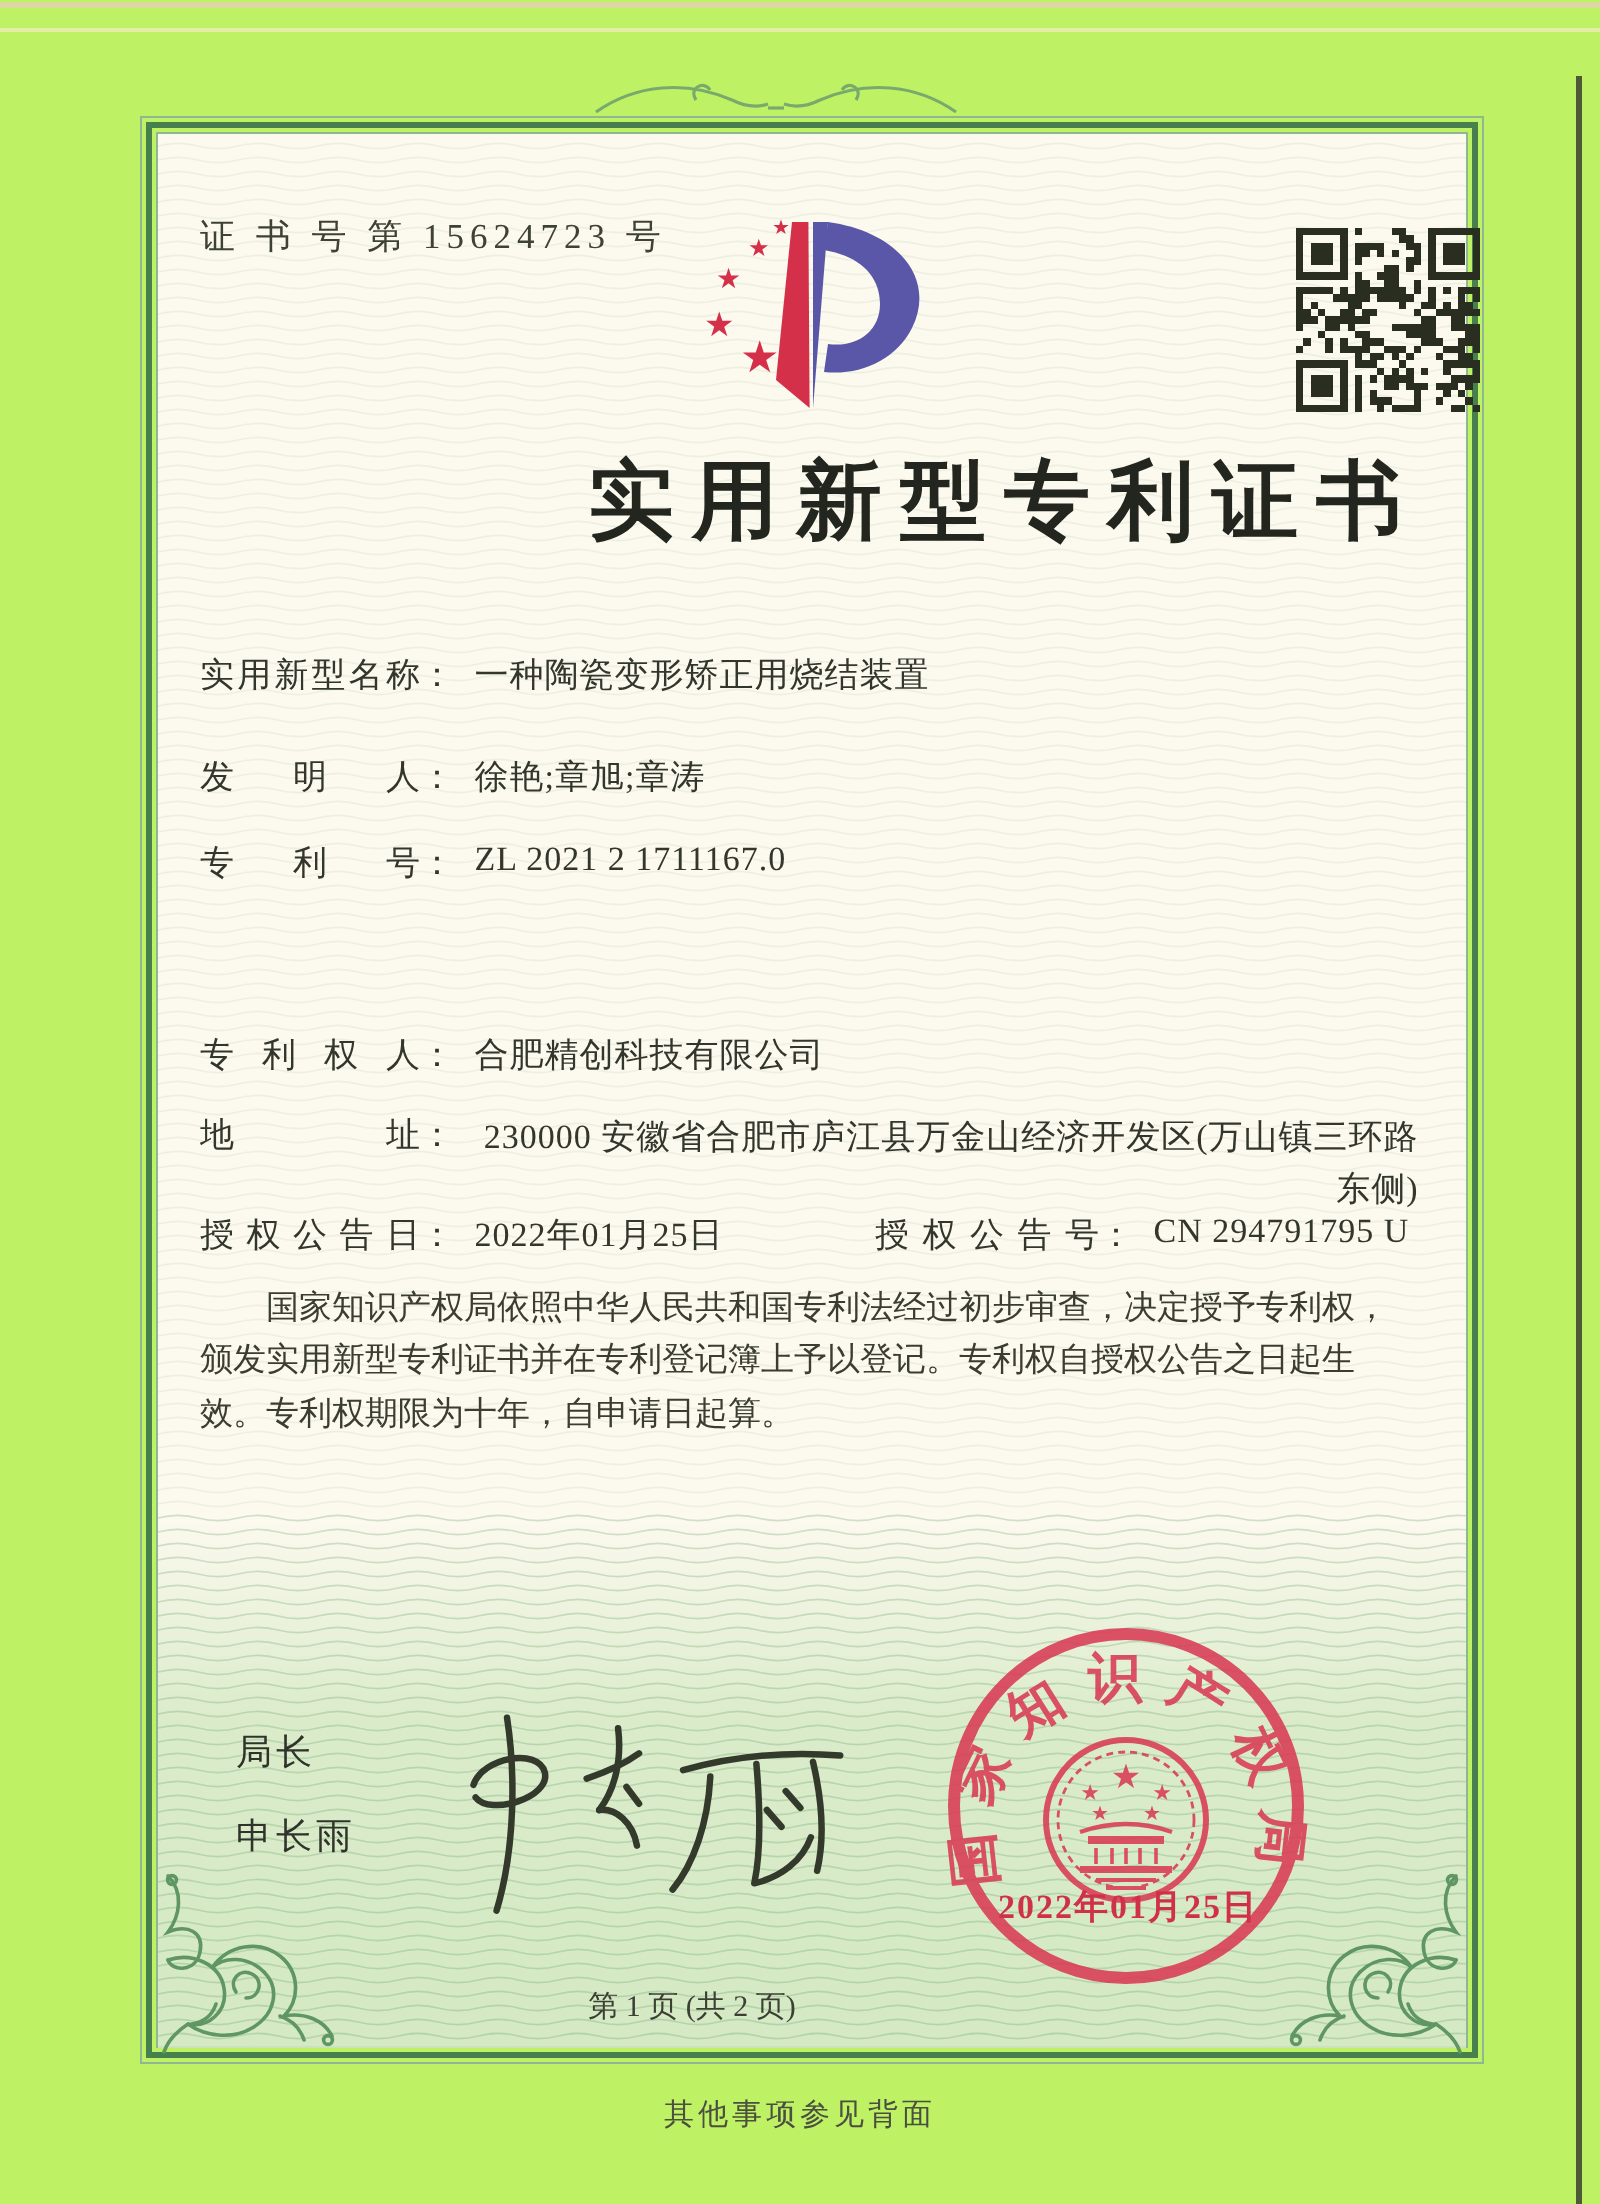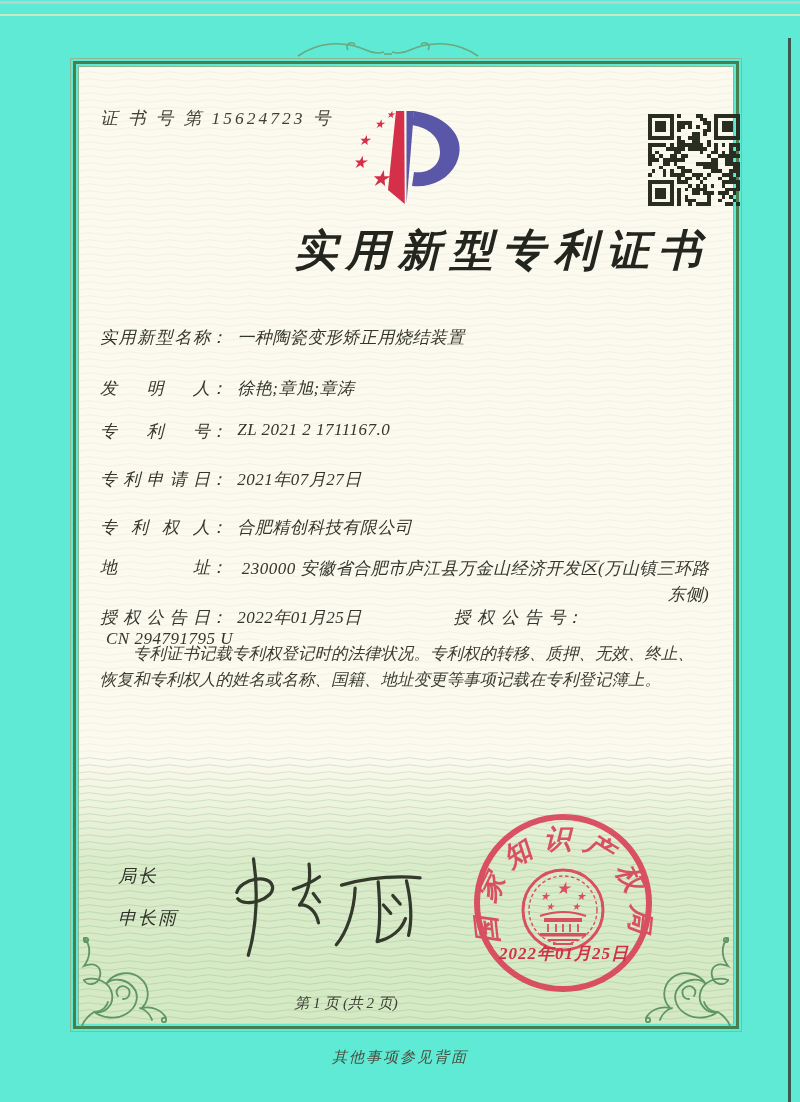--- a/index.html
+++ b/index.html
@@ -1,17 +1,17 @@
 <!DOCTYPE html>
 <html><head>
 <meta charset="utf-8">
 <style>
   html,body{margin:0;padding:0;background:#e9e6da;}
-  .scan{position:relative;width:800px;height:1102px;background:#5eead4;overflow:hidden;
-        font-family:"Liberation Serif","DejaVu Serif",serif;color:#33362c;font-style:italic;}
+  .scan{position:relative;width:800px;height:1102px;background:#bef264;overflow:hidden;
+        font-family:"Liberation Serif","DejaVu Serif",serif;color:#33362c;}
   
   .edge-pink{position:absolute;left:0;top:1px;width:100%;height:3px;background:#eec4d4;opacity:.55;}
   .edge-yellow{position:absolute;left:0;top:14px;width:100%;height:2px;background:#f3ebc2;opacity:.7;}
   .edge-dark{position:absolute;left:788px;top:38px;width:3px;height:1064px;background:#32322c;opacity:.8;}
   
   .frame{position:absolute;left:70px;top:58px;width:672px;height:974px;border:1px solid #8fb892;box-sizing:border-box;}
   .frame-mid{position:absolute;inset:2px;border:3px solid #47804d;}
   .frame-in{position:absolute;inset:2px;border:1px solid #8fb892;background:#fcf9ee;}
   .tint{position:absolute;left:79px;top:760px;width:654px;height:264px;
         background:linear-gradient(to bottom,rgba(219,236,203,0) 0%,rgba(213,233,196,.85) 38%,rgba(208,231,191,.9) 100%);}
@@ -27,21 +27,21 @@
   .qr{position:absolute;left:648px;top:114px;width:92px;height:92px;}
   .title{position:absolute;left:90px;top:222px;width:620px;text-align:right;
          font-size:43px;font-weight:bold;letter-spacing:9px;color:#23251f;}
   
   .frow{position:absolute;left:100px;width:616px;font-size:17px;color:#33362c;}
   .flabel{display:inline-block;width:110px;text-align:justify;text-align-last:justify;vertical-align:top;}
   .fcolon{display:inline-block;vertical-align:top;}
   .fvalue{display:inline-block;margin-left:6px;vertical-align:top;letter-spacing:.5px;}
   .fvalue.wrap{width:472px;line-height:1.55;text-align:right;}
   .fvalue.first{width:196px;}
-  .flabel2{display:inline-block;width:112px;text-align:justify;text-align-last:justify;vertical-align:top;margin-left:16px;}
+  .flabel2{display:inline-block;width:112px;text-align:justify;text-align-last:justify;vertical-align:top;margin-left:0;}
   .r1{top:326px}.r2{top:377px}.r3{top:420px}.r4{top:468px}.r5{top:516px}.r6{top:556px}.r7{top:606px}
   
   .paras{position:absolute;left:100px;top:641px;width:608px;font-size:16.5px;line-height:1.6;color:#3a3d30;}
   .paras p{margin:0;text-indent:2em;}
   
   .officer-title{position:absolute;left:118px;top:864px;font-size:18px;letter-spacing:2px;color:#2f332a;}
   .officer-name{position:absolute;left:118px;top:906px;font-size:18px;letter-spacing:2px;color:#2f332a;}
   .sig{position:absolute;left:220px;top:846px;width:220px;height:118px;}
   .seal{position:absolute;left:468px;top:808px;width:190px;height:190px;}
   .seal-date{position:absolute;left:478px;top:942px;width:172px;text-align:center;
@@ -494,41 +494,37 @@
     <span class="fvalue">一种陶瓷变形矫正用烧结装置</span>
   </div>
   <div class="frow r2">
     <span class="flabel">发明人</span><span class="fcolon">：</span>
     <span class="fvalue">徐艳;章旭;章涛</span>
   </div>
   <div class="frow r3">
     <span class="flabel">专利号</span><span class="fcolon">：</span>
     <span class="fvalue">ZL 2021 2 1711167.0</span>
   </div>
-  <div class="frow r4">
-    <span class="flabel">专利申请日</span><span class="fcolon">：</span>
-    <span class="fvalue">2021年07月27日</span>
-  </div>
   <div class="frow r5">
     <span class="flabel">专利权人</span><span class="fcolon">：</span>
     <span class="fvalue">合肥精创科技有限公司</span>
   </div>
   <div class="frow r6">
     <span class="flabel">地址</span><span class="fcolon">：</span>
     <span class="fvalue wrap">230000 安徽省合肥市庐江县万金山经济开发区(万山镇三环路东侧)</span>
   </div>
   <div class="frow r7">
     <span class="flabel">授权公告日</span><span class="fcolon">：</span>
     <span class="fvalue first">2022年01月25日</span>
     <span class="flabel2">授权公告号</span><span class="fcolon">：</span>
     <span class="fvalue">CN 294791795 U</span>
   </div>
 
   <div class="paras">
-    <p>专利证书记载专利权登记时的法律状况。专利权的转移、质押、无效、终止、恢复和专利权人的姓名或名称、国籍、地址变更等事项记载在专利登记簿上。</p>
+    <p>国家知识产权局依照中华人民共和国专利法经过初步审查，决定授予专利权，颁发实用新型专利证书并在专利登记簿上予以登记。专利权自授权公告之日起生效。专利权期限为十年，自申请日起算。</p>
   </div>
 
   <div class="officer-title">局长</div>
   <div class="officer-name">申长雨</div>
 
   <svg class="sig" viewBox="0 0 210 112">
     <g stroke="#333a2c" stroke-width="3.1" fill="none" stroke-linecap="round" stroke-linejoin="round">
       <path d="M16,44 C20,31 47,26 50,38 C53,50 24,59 17,50"></path>
       <path d="M32,12 C36,38 36,74 27,104"></path>
       <path d="M85,17 C87,33 83,47 76,56"></path>

